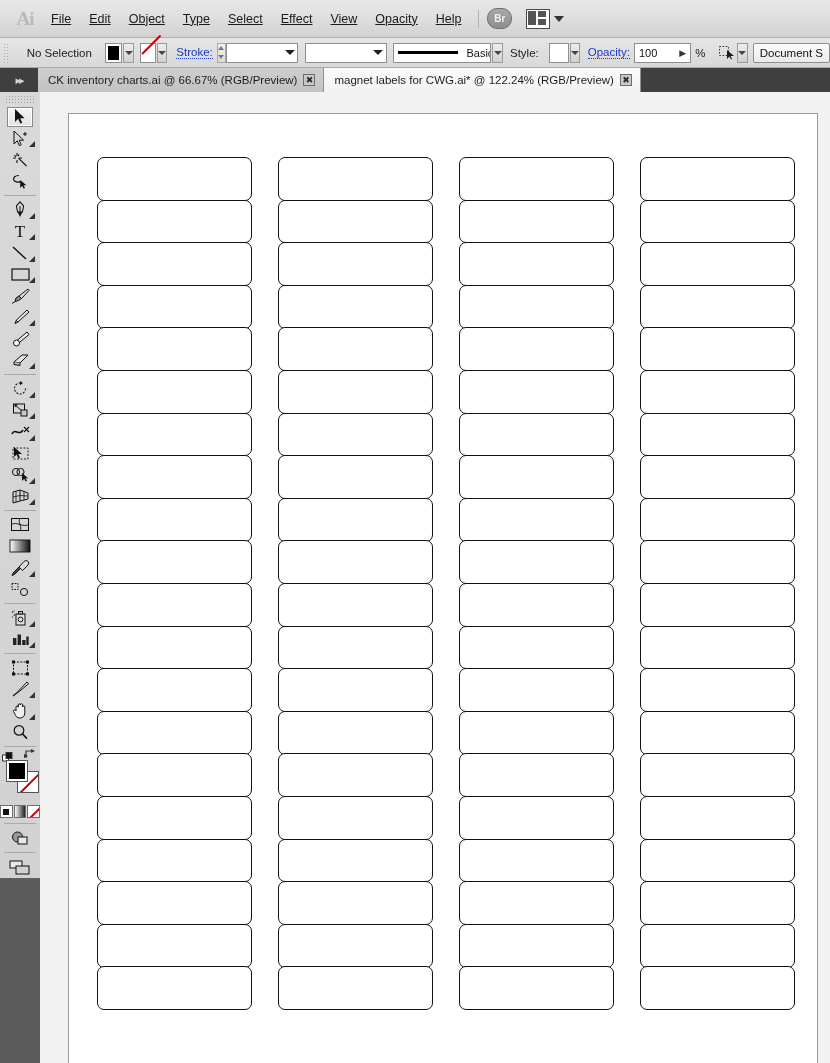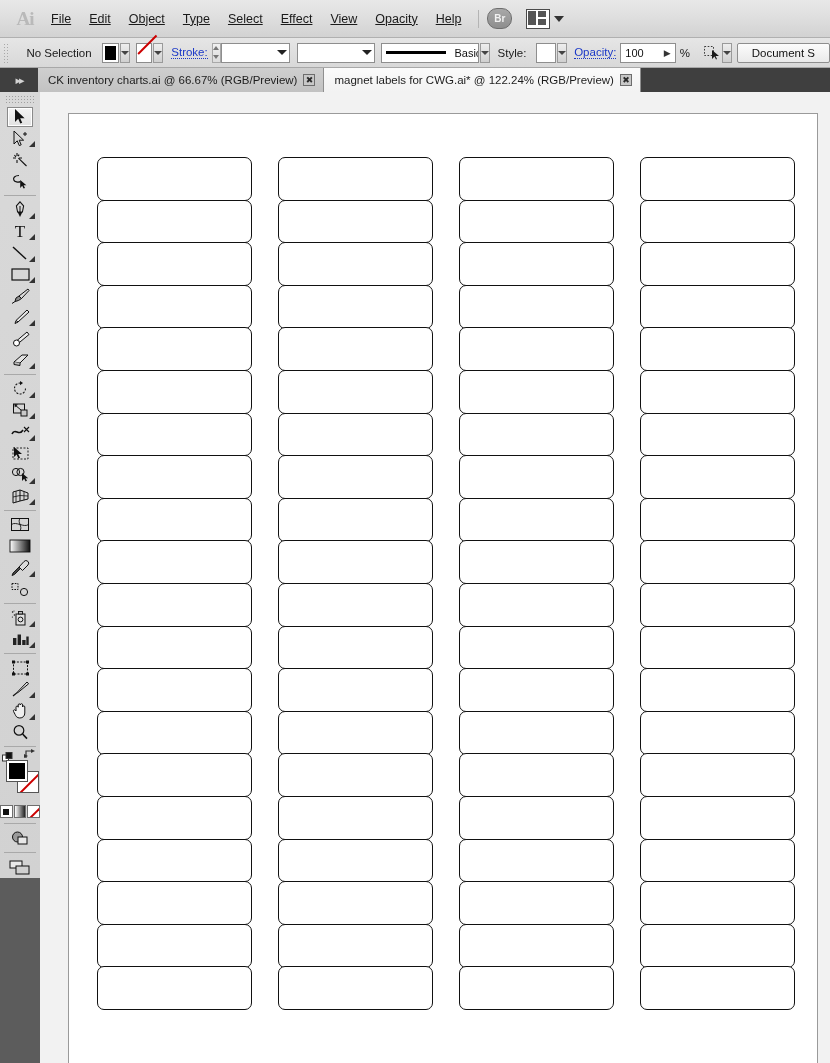--- a/index.html
+++ b/index.html
@@ -136,21 +136,21 @@
     display:flex;align-items:center;justify-content:space-between;
     font-size:11px;color:#111;padding:0 4px;
   }
   .opacity-field .arrow { color:#333; font-size:9px; }
   .tool-opt-btn{
     width:20px;height:20px;display:flex;align-items:center;justify-content:center;
     position:relative;
   }
   .doc-setup {
     height:20px; border:1px solid #8e8e8e; background:linear-gradient(to bottom,#fcfcfc,#eaeaea);
-    box-sizing:border-box; display:flex;align-items:center; padding:0 14px;
+    box-sizing:border-box; display:flex;align-items:center; padding:0 6px;
     font-size:11.5px;color:#111; border-radius:2px; white-space:nowrap;
   }
 
   
   .tabbar {
     position: absolute; left: 0; top: 68px;
     width: 830px; height: 24px;
     background: #3f3f3f;
     display:flex; align-items:flex-end;
   }

